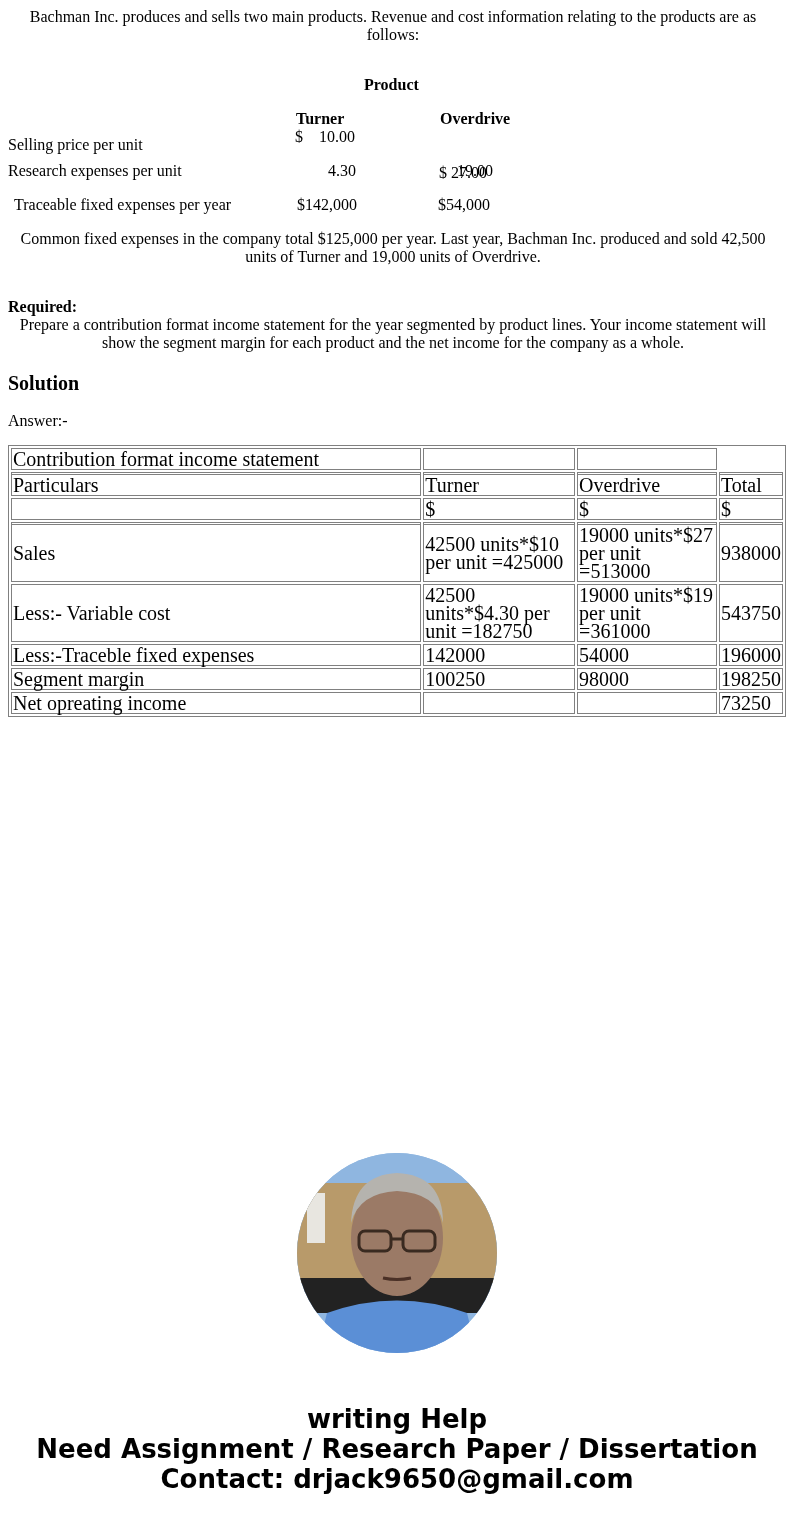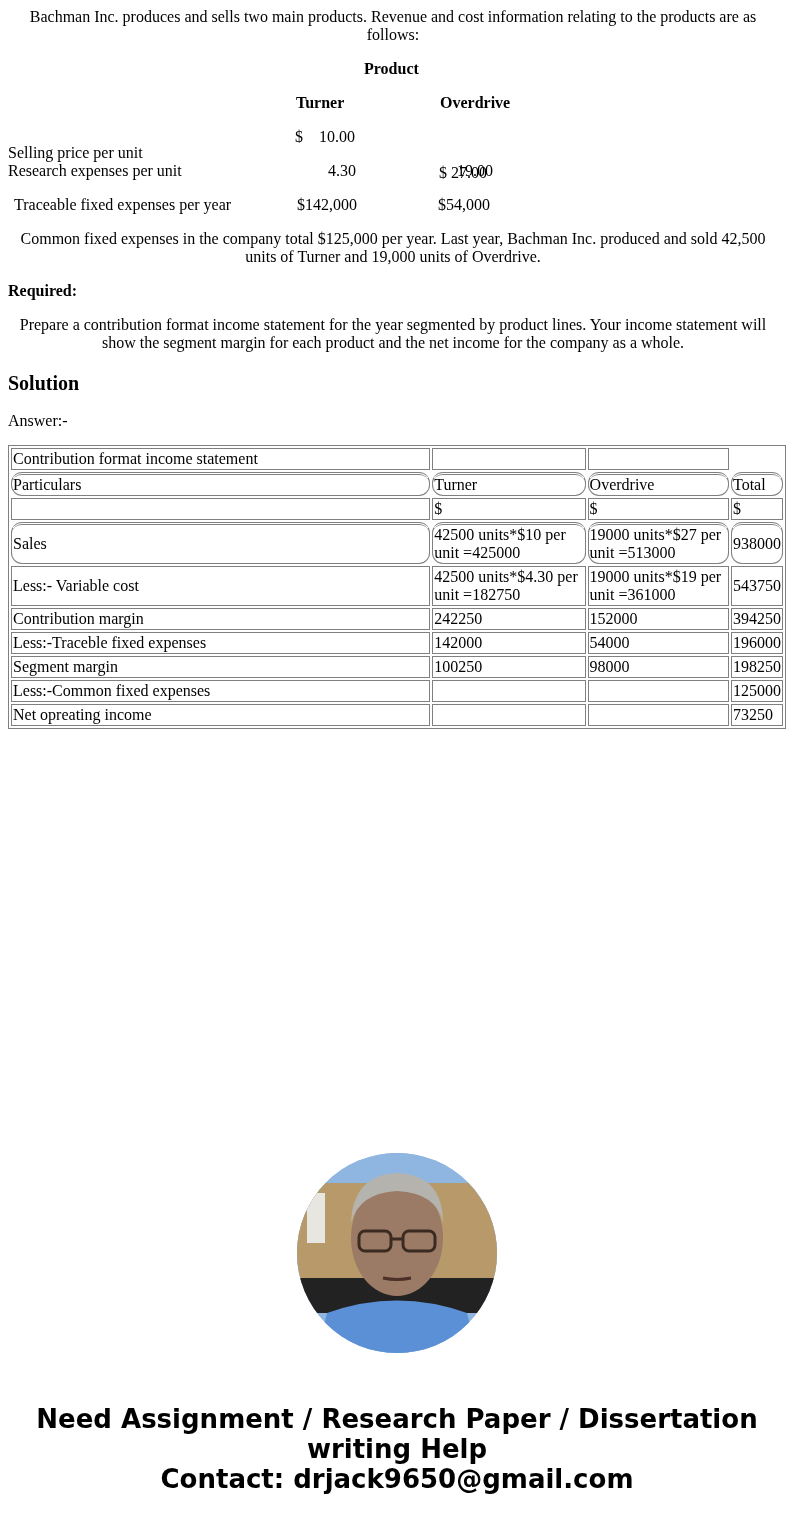--- a/index.html
+++ b/index.html
@@ -8,39 +8,39 @@
       height: 1523px;
       font-family: "Liberation Serif", serif;
       font-size: 16px;
       color: #000;
       position: relative;
       overflow: hidden;
     }
     p { margin: 0; line-height: 18px; }
     .intro { position: absolute; top: 8px; left: 8px; width: 770px; text-align: center; }
     .line { position: absolute; white-space: nowrap; line-height: 18px; }
-    .bold { font-weight: bold; }
+    .bold { font-weight: bold; margin-top: 16px; }
     h3 { margin: 0; font-size: 20px; font-weight: bold; }
 
     table.stmt {
       position: absolute;
       top: 445px; left: 8px;
       width: 778px;
       border: 1px solid #808080;
       border-collapse: separate;
       border-spacing: 2px;
-      font-size: 16px;
+      font-size: 20px;
     }
     table.stmt td {
       border: 1px solid #808080;
       padding: 1px;
       line-height: 18px;
       vertical-align: middle;
     }
-    table.stmt tbody + tbody tr:first-child td { border-top: 3px double #808080; border-radius: 11px; }
+    table.stmt tbody + tbody tr:first-child td { border-top: 3px double #808080; }
     .c1 { width: 418px; }
     .c2 { width: 150px; }
     .c3 { width: 138px; }
     .c4 { width: 46px; }
 
     .avatar {
       position: absolute;
       left: 297px; top: 1153px;
       width: 200px; height: 200px;
       border-radius: 50%;
@@ -61,21 +61,21 @@
 <body>
 
 <div class="intro">
   <p>Bachman Inc. produces and sells two main products. Revenue and cost information relating to the products are as follows:</p>
 </div>
 
 <div class="line bold" style="top:60px; left:364px;">Product</div>
 <div class="line bold" style="top:94px; left:296px;">Turner</div>
 <div class="line bold" style="top:94px; left:440px;">Overdrive</div>
 
-<div class="line" style="top:144px; left:8px;">Selling price per unit</div>
+<div class="line" style="top:136px; left:8px;">Selling price per unit</div>
 <div class="line" style="top:128px; left:295px; white-space:pre;">$    10.00</div>
 <div class="line" style="top:128px; left:439px;margin-top:36px;">$ 27.00</div>
 
 <div class="line" style="top:162px; left:8px;">Research expenses per unit</div>
 <div class="line" style="top:162px; left:328px;">4.30</div>
 <div class="line" style="top:162px; left:457px;">19.00</div>
 
 <div class="line" style="top:196px; left:14px;">Traceable fixed expenses per year</div>
 <div class="line" style="top:196px; left:297px;">$142,000</div>
 <div class="line" style="top:196px; left:438px;">$54,000</div>
@@ -123,42 +123,30 @@
       <td>19000 units*$27 per unit =513000</td>
       <td>938000</td>
     </tr>
     <tr>
       <td>Less:- Variable cost</td>
       <td>42500 units*$4.30 per unit =182750</td>
       <td>19000 units*$19 per unit =361000</td>
       <td>543750</td>
     </tr>
     <tr>
-      <td>Contribution margin</td>
-      <td>242250</td>
-      <td>152000</td>
-      <td>394250</td>
-    </tr>
-    <tr>
       <td>Less:-Traceble fixed expenses</td>
       <td>142000</td>
       <td>54000</td>
       <td>196000</td>
     </tr>
     <tr>
       <td>Segment margin</td>
       <td>100250</td>
       <td>98000</td>
       <td>198250</td>
-    </tr>
-    <tr>
-      <td>Less:-Common fixed expenses</td>
-      <td>&nbsp;</td>
-      <td>&nbsp;</td>
-      <td>125000</td>
     </tr>
     <tr>
       <td>Net opreating income</td>
       <td>&nbsp;</td>
       <td>&nbsp;</td>
       <td>73250</td>
     </tr>
   </tbody>
 </table>
 
@@ -172,16 +160,16 @@
     <ellipse cx="100" cy="85" rx="46" ry="58" fill="#9b7a66"></ellipse>
     <path d="M54 70 Q56 22 100 20 Q146 22 146 70 Q140 40 100 38 Q62 40 54 70 Z" fill="#b5b3ae"></path>
     <rect x="62" y="78" width="32" height="20" rx="6" fill="none" stroke="#3a2a20" stroke-width="3"></rect>
     <rect x="106" y="78" width="32" height="20" rx="6" fill="none" stroke="#3a2a20" stroke-width="3"></rect>
     <line x1="94" y1="86" x2="106" y2="86" stroke="#3a2a20" stroke-width="3"></line>
     <path d="M86 125 Q100 128 114 125" stroke="#4a3026" stroke-width="3" fill="none"></path>
   </svg>
 </div>
 
 <div class="promo">
+  <div>writing Help</div>
   <div>Need Assignment / Research Paper / Dissertation</div>
-  <div>writing Help</div>
   <div>Contact: drjack9650@gmail.com</div>
 </div>
 
 </body></html>

